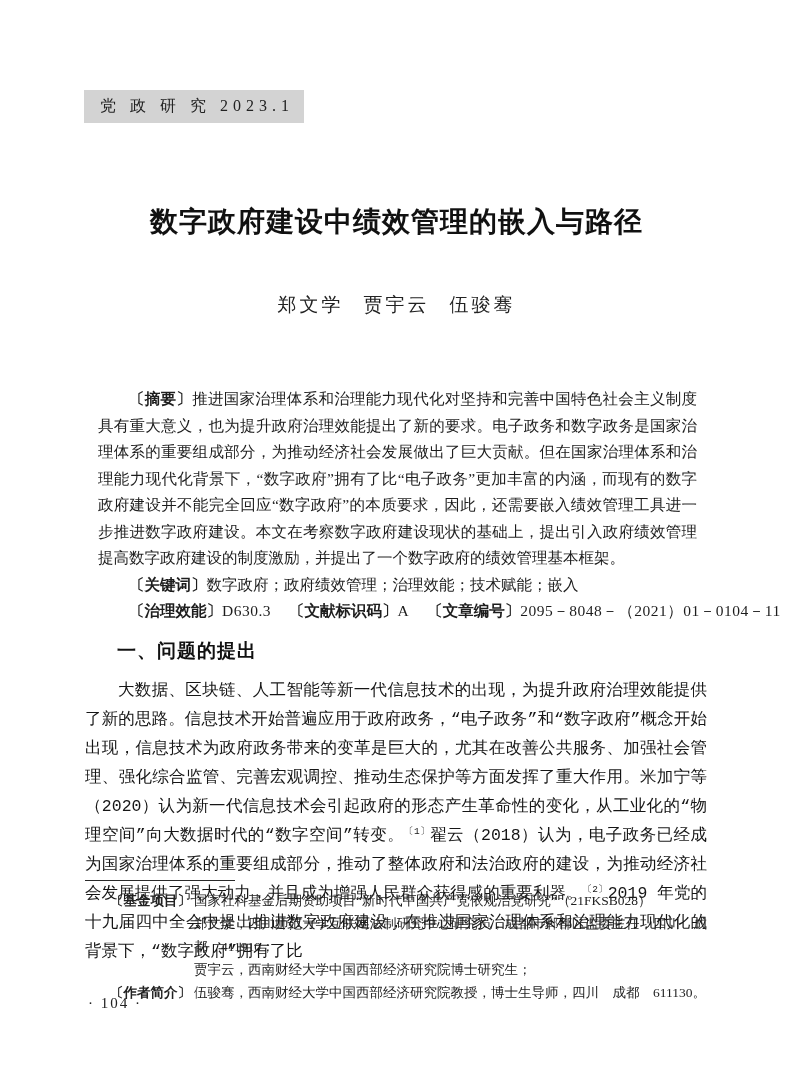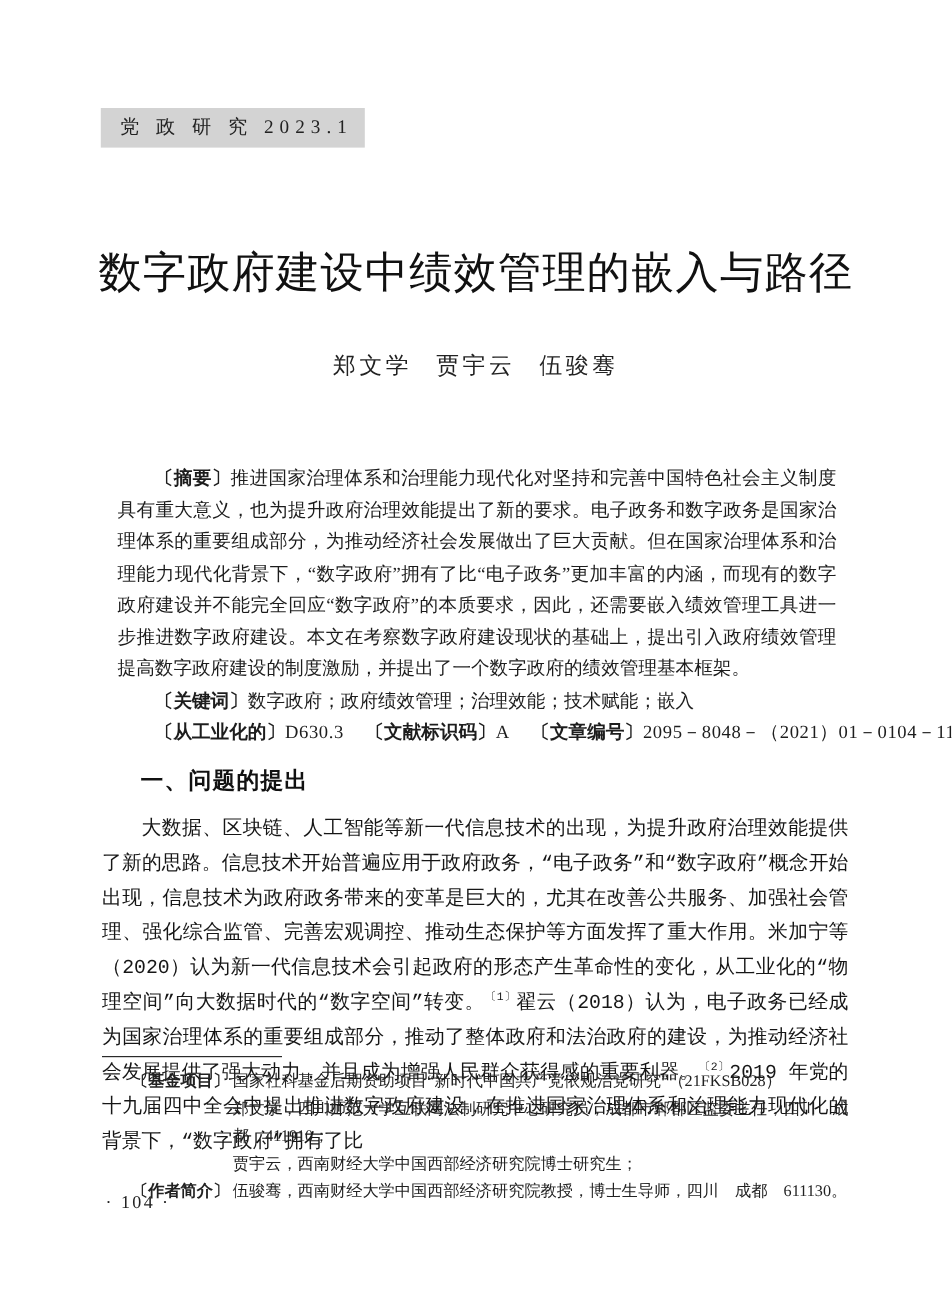--- a/index.html
+++ b/index.html
@@ -25,22 +25,22 @@
     color: #222;
     white-space: nowrap;
   }
   .paper-title {
     position: absolute;
     top: 203px;
     left: 0;
     width: 100%;
     text-align: center;
     font-family: "Liberation Sans", sans-serif;
-    font-size: 36px;
-    font-weight: 400;
+    font-size: 28px;
+    font-weight: 700;
     letter-spacing: 1px;
     color: #111;
   }
   .authors {
     position: absolute;
     top: 292px;
     left: 0;
     width: 100%;
     display: flex;
     justify-content: center;
@@ -140,21 +140,21 @@
 
   <div class="authors">
     <span>郑文学</span>
     <span>贾宇云</span>
     <span>伍骏骞</span>
   </div>
 
   <div class="abstract-block">
     <p class="abstract-para"><span class="label-bold">〔摘要〕</span><span>推进国家治理体系和治理能力现代化对坚持和完善中国特色社会主义制度具有重大意义，也为提升政府治理效能提出了新的要求。电子政务和数字政务是国家治理体系的重要组成部分，为推动经济社会发展做出了巨大贡献。但在国家治理体系和治理能力现代化背景下，“数字政府”拥有了比“电子政务”更加丰富的内涵，而现有的数字政府建设并不能完全回应“数字政府”的本质要求，因此，还需要嵌入绩效管理工具进一步推进数字政府建设。本文在考察数字政府建设现状的基础上，提出引入政府绩效管理提高数字政府建设的制度激励，并提出了一个数字政府的绩效管理基本框架。</span></p>
     <p class="kw-line"><span class="label-bold">〔关键词〕</span><span>数字政府；政府绩效管理；治理效能；技术赋能；嵌入</span></p>
-    <p class="meta-line"><span class="label-bold">〔从工业化的〕</span><span class="meta-value">D630.3</span><span class="label-bold">〔文献标识码〕</span><span class="meta-value">A</span><span class="label-bold">〔文章编号〕</span><span class="meta-value">2095－8048－（2021）01－0104－11</span></p>
+    <p class="meta-line"><span class="label-bold">〔治理效能〕</span><span class="meta-value">D630.3</span><span class="label-bold">〔文献标识码〕</span><span class="meta-value">A</span><span class="label-bold">〔文章编号〕</span><span class="meta-value">2095－8048－（2021）01－0104－11</span></p>
   </div>
 
   <h2 class="section-heading">一、问题的提出</h2>
 
   <div class="body-text">
     <p><span>大数据、区块链、人工智能等新一代信息技术的出现，为提升政府治理效能提供了新的思路。信息技术开始普遍应用于政府政务，“电子政务”和“数字政府”概念开始出现，信息技术为政府政务带来的变革是巨大的，尤其在改善公共服务、加强社会管理、强化综合监管、完善宏观调控、推动生态保护等方面发挥了重大作用。米加宁等（2020）认为新一代信息技术会引起政府的形态产生革命性的变化，从工业化的“物理空间”向大数据时代的“数字空间”转变。</span><sup class="cite">〔1〕</sup><span>翟云（2018）认为，电子政务已经成为国家治理体系的重要组成部分，推动了整体政府和法治政府的建设，为推动经济社会发展提供了强大动力，并且成为增强人民群众获得感的重要利器。</span><sup class="cite">〔2〕</sup><span>2019 年党的十九届四中全会中提出推进数字政府建设，在推进国家治理体系和治理能力现代化的背景下，“数字政府”拥有了比</span></p>
   </div>
 
   <div class="footnote-rule"></div>
 

